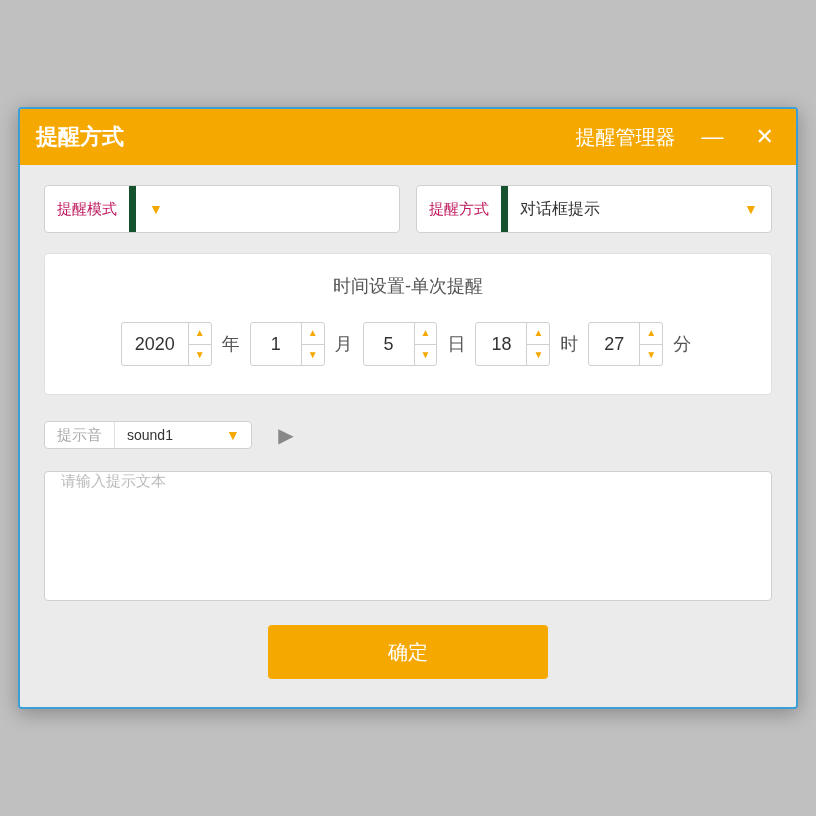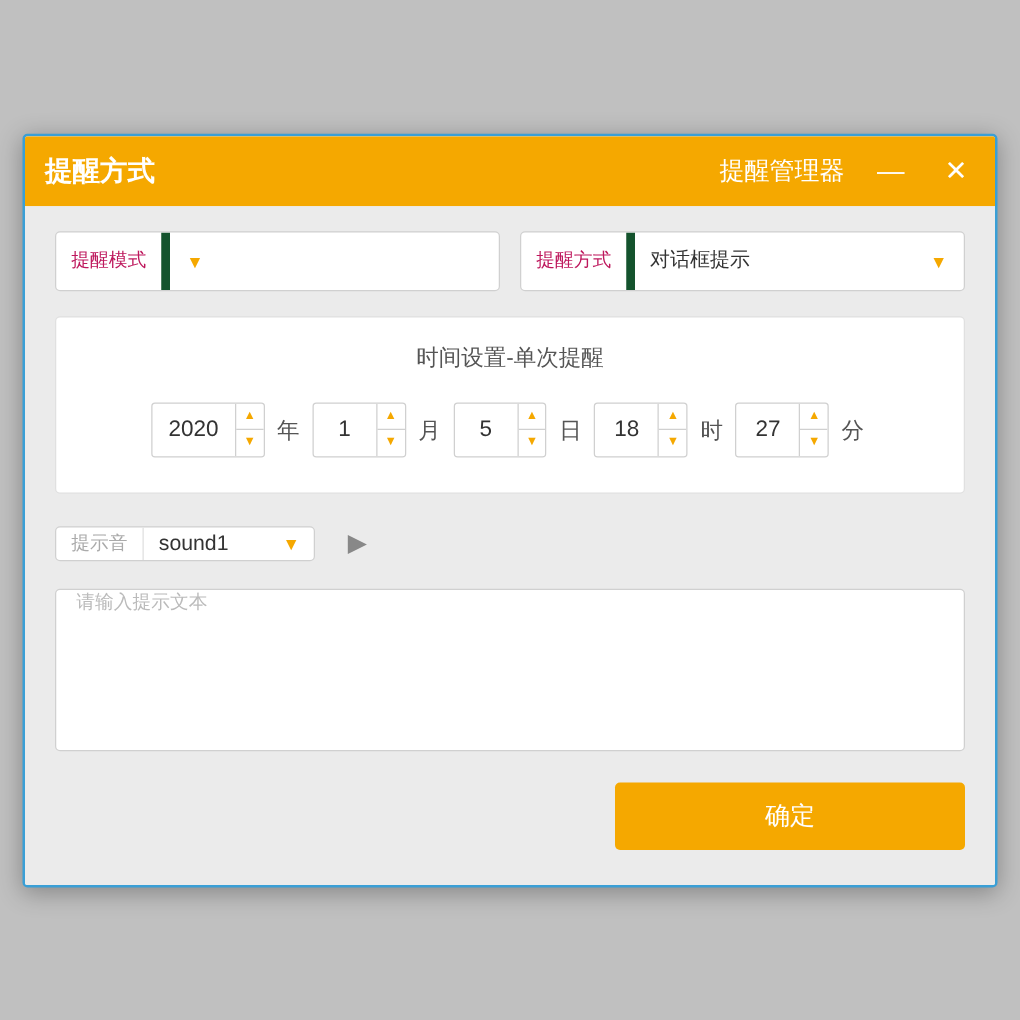--- a/index.html
+++ b/index.html
@@ -183,21 +183,21 @@
     .sound-label {
       color: #aaa;
       font-size: 15px;
       padding: 0 12px;
       border-right: 1px solid #e0e0e0;
       height: 100%;
       display: flex;
       align-items: center;
     }
     .sound-value {
-      font-size: 17px;
+      font-size: 14px;
       color: #333;
       padding: 0 12px;
       min-width: 100px;
     }
     .sound-arrow {
       width: 36px;
       height: 100%;
       display: flex;
       align-items: center;
       justify-content: center;
@@ -227,21 +227,21 @@
       resize: none;
       outline: none;
       font-family: 'Microsoft YaHei', 'PingFang SC', sans-serif;
       margin-bottom: 20px;
     }
     .text-input::placeholder {
       color: #bbb;
     }
     .confirm-row {
       display: flex;
-      justify-content: flex-end;
+      justify-content: center;
       padding-bottom: 8px;
     }
     .confirm-btn {
       background: #f5a800;
       color: #fff;
       border: none;
       border-radius: 4px;
       font-size: 20px;
       font-weight: 500;
       padding: 0;

